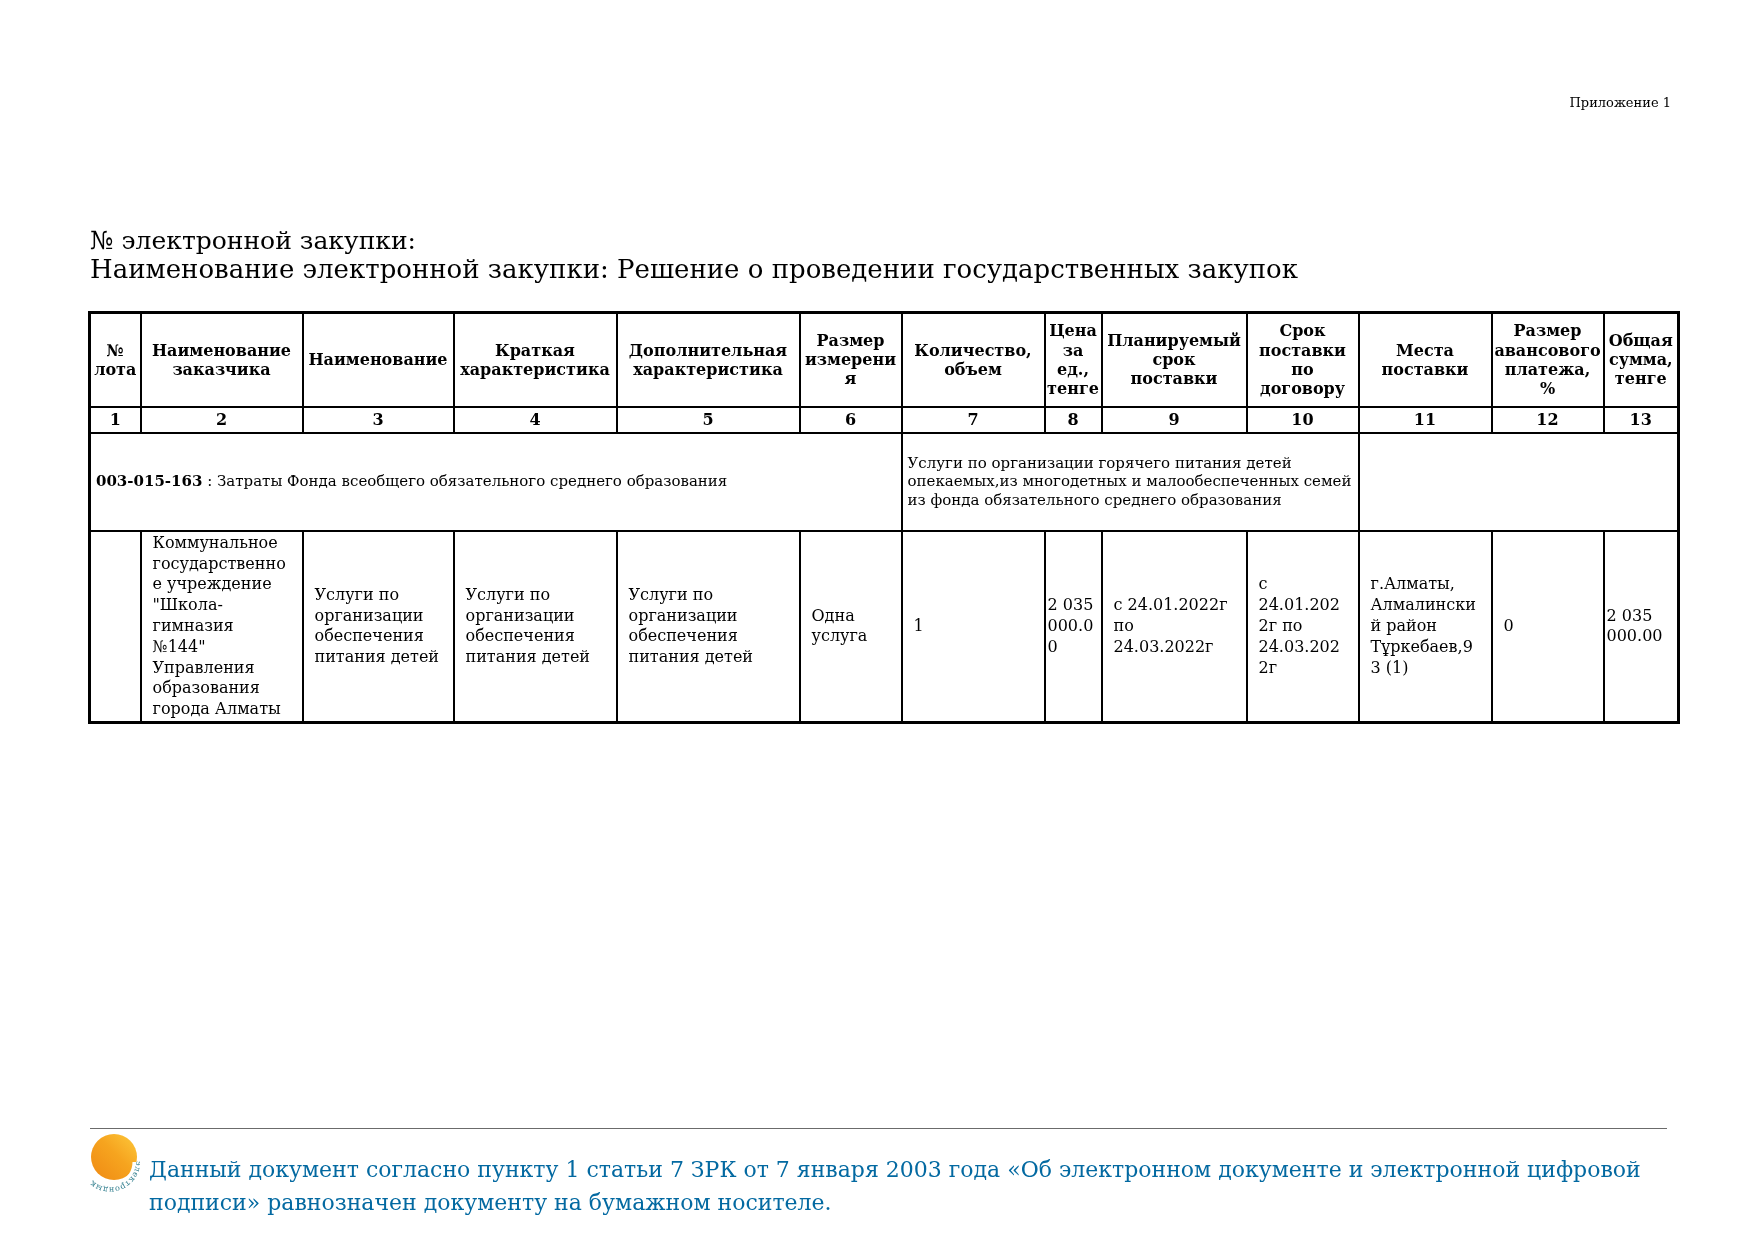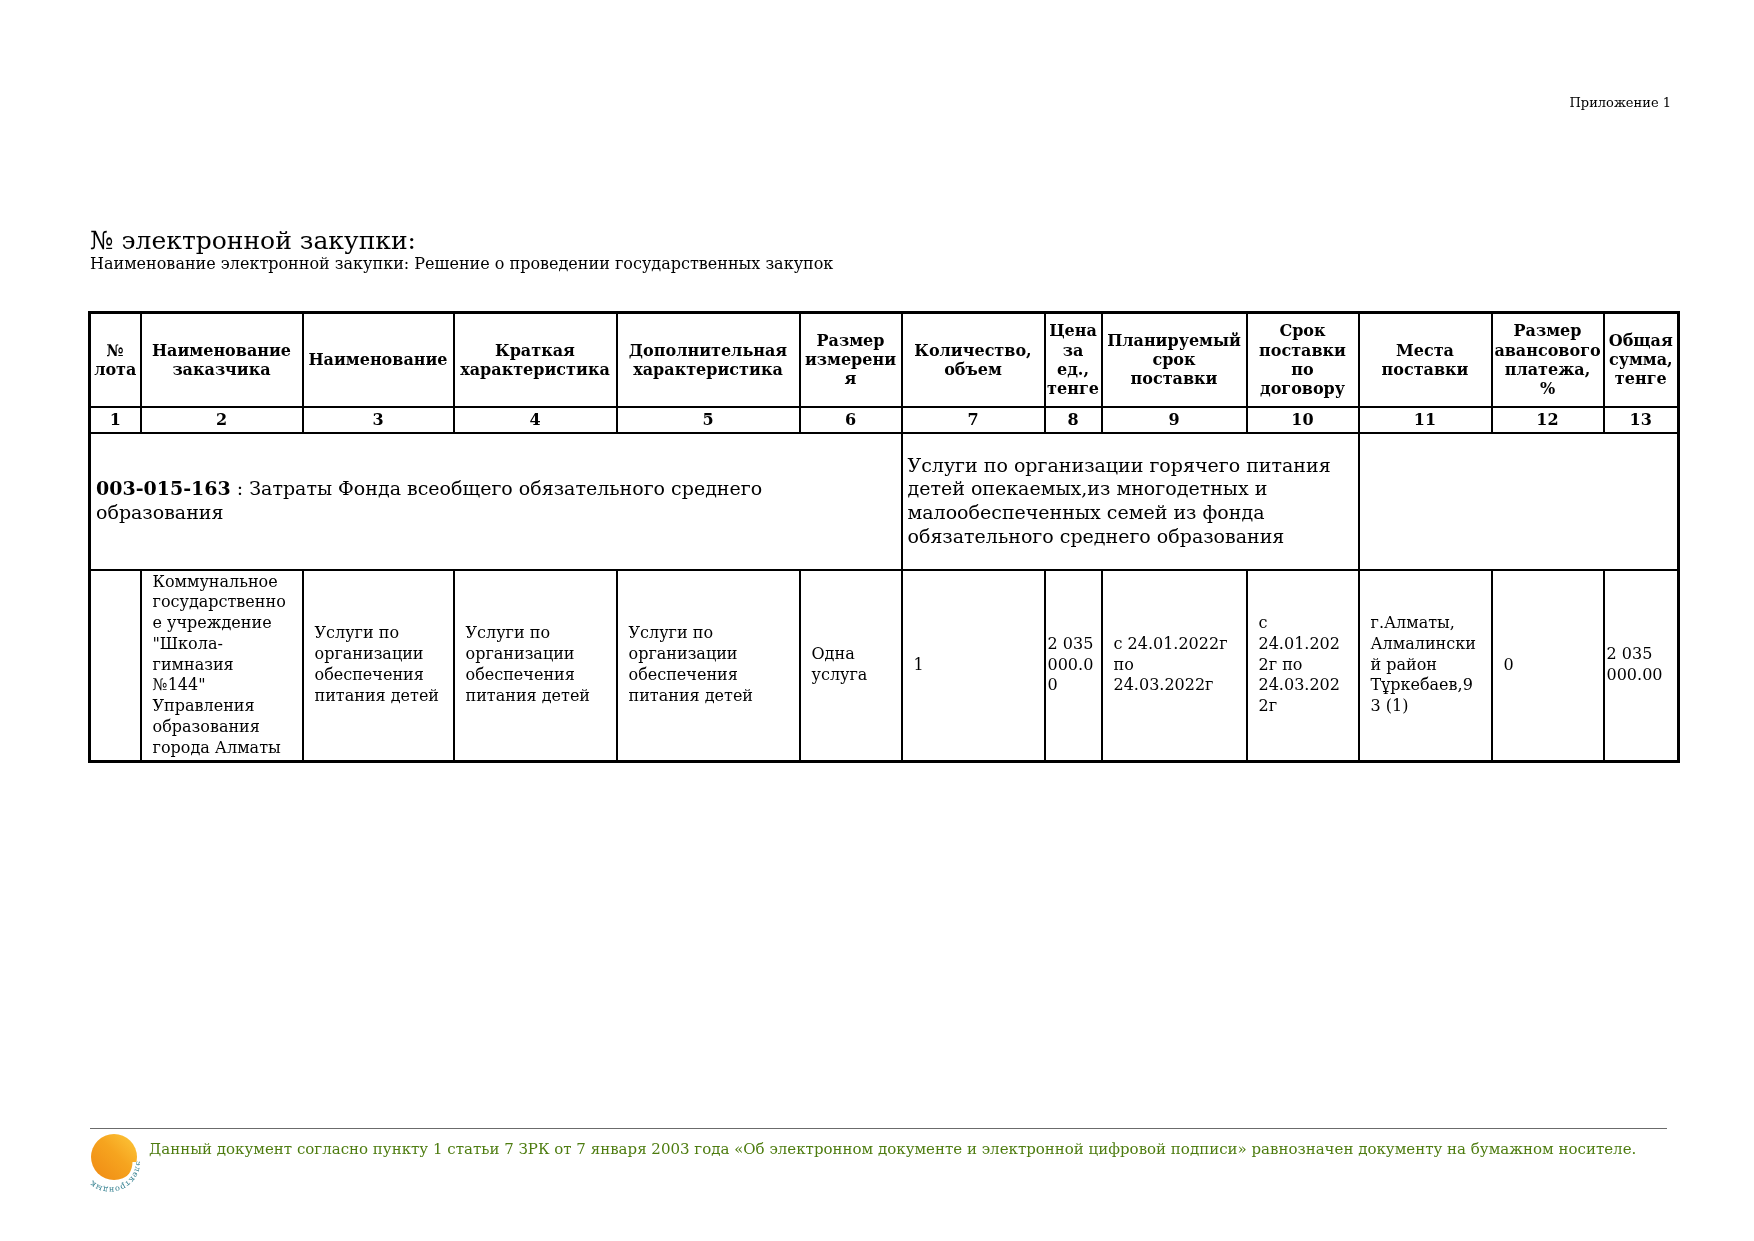--- a/index.html
+++ b/index.html
@@ -9,59 +9,59 @@
     overflow:hidden;
   }
   .appendix {
     position:absolute; top:95px; right:83px; font-size:13px;
   }
   .doc-title {
     position:absolute; top:157px; left:0; width:100%;
     text-align:center; font-weight:bold; font-size:20px;
   }
   .meta-line1 { position:absolute; top:226px; left:90px; font-size:25px; }
-  .meta-line2 { position:absolute; top:254px; left:90px; font-size:16px; }
+  .meta-line2 { position:absolute; top:254px; left:90px; font-size:26px; }
 
   table.main {
     position:absolute; top:311px; left:88px;
     border-collapse:collapse; table-layout:fixed; width:1589px;
     border:3px solid #000;
   }
   table.main th, table.main td {
     border:2px solid #000; overflow:hidden; word-wrap:break-word;
   }
   tr.head-row { height:94px; }
   tr.head-row th {
     font-size:16px; font-weight:bold; text-align:center; vertical-align:middle;
     padding:2px 1px; white-space:pre-line; line-height:1.2;
   }
   tr.num-row { height:26px; }
   tr.num-row td {
     font-size:16px; font-weight:bold; text-align:center; vertical-align:middle; padding:0 2px;
   }
   tr.lot-row { height:91px; }
   tr.lot-row td {
-    font-size:19px; text-align:left; vertical-align:middle; padding:20px 5px; line-height:1.25;
+    font-size:15px; text-align:left; vertical-align:middle; padding:20px 5px; line-height:1.25;
   }
   tr.lot-row .lot-code { font-weight:bold; }
   tr.data-row { height:191px; }
   tr.data-row td {
     font-size:16px; text-align:left; vertical-align:middle;
     padding:1px 11px; line-height:1.3;
   }
   .footer-rule {
     position:absolute; top:1128px; left:90px; width:1577px;
     border-top:1px solid #6b6b6b; height:0;
   }
   .footer {
     position:absolute; top:1131px; left:88px; display:flex; align-items:flex-start;
   }
   .footer .logo { flex:0 0 auto; margin-right:9px; }
   .footer .note {
-    margin-top:7px; width:1505px; font-size:15px; line-height:1.5; color:#4d7c0f;
+    margin-top:22px; width:1505px; font-size:22px; line-height:1.5; color:#0369a1;
   }
 </style>
 </head>
 <body>
 
 <div class="page">
 
   <div class="appendix">Приложение 1</div>
 
 

